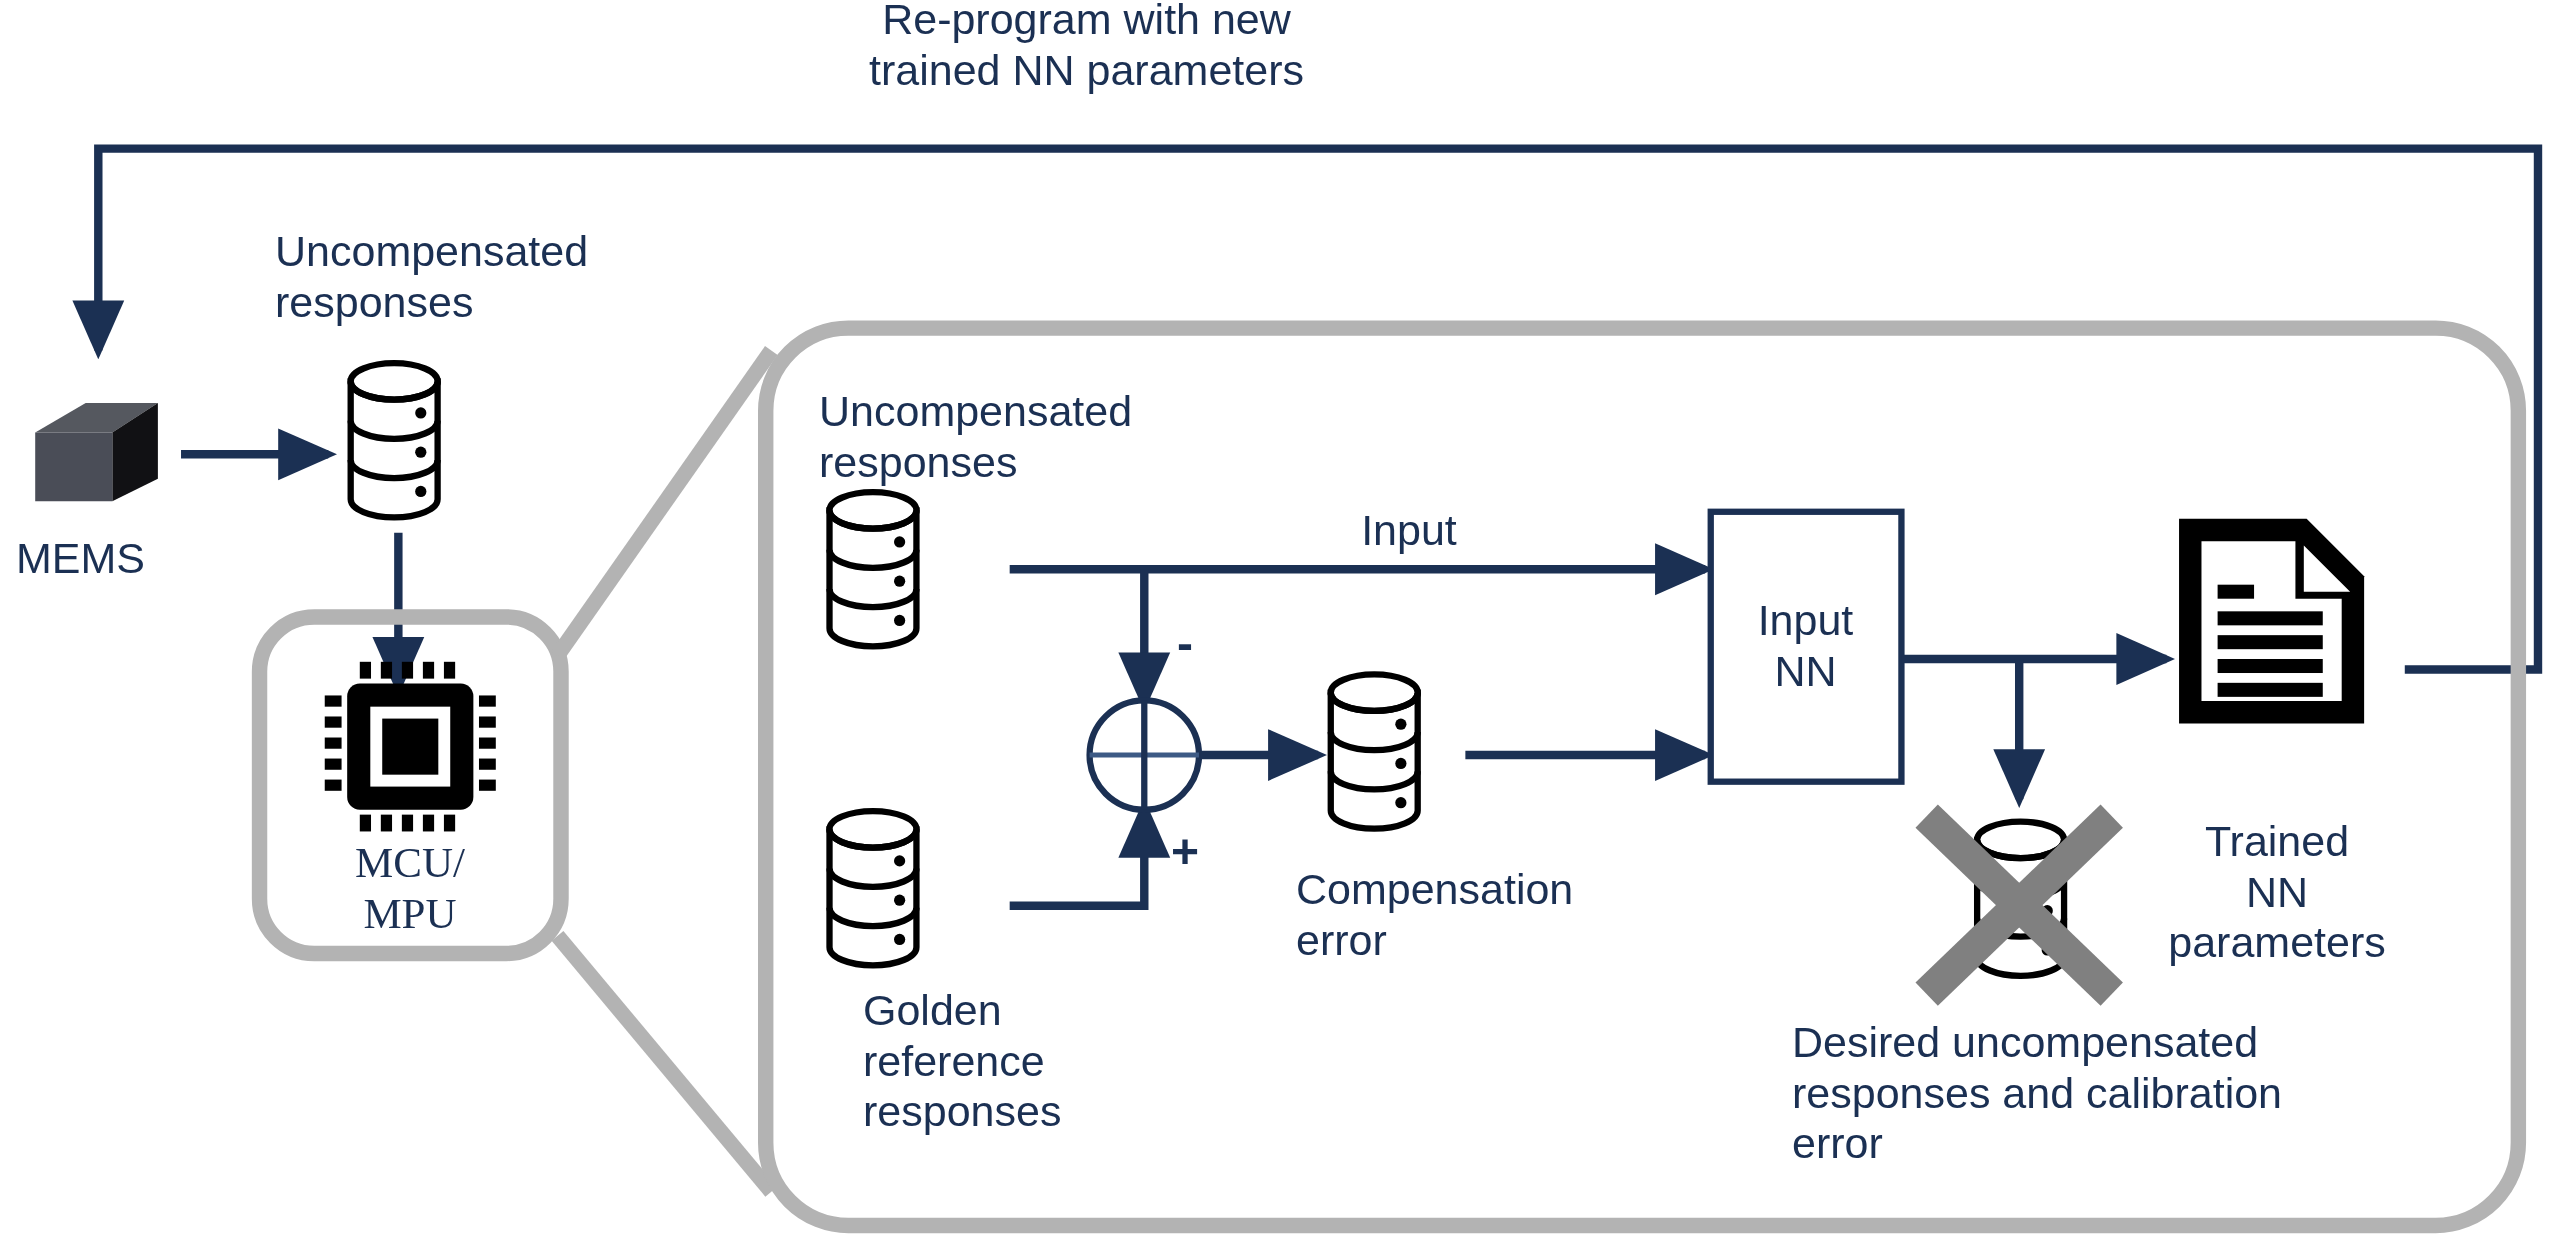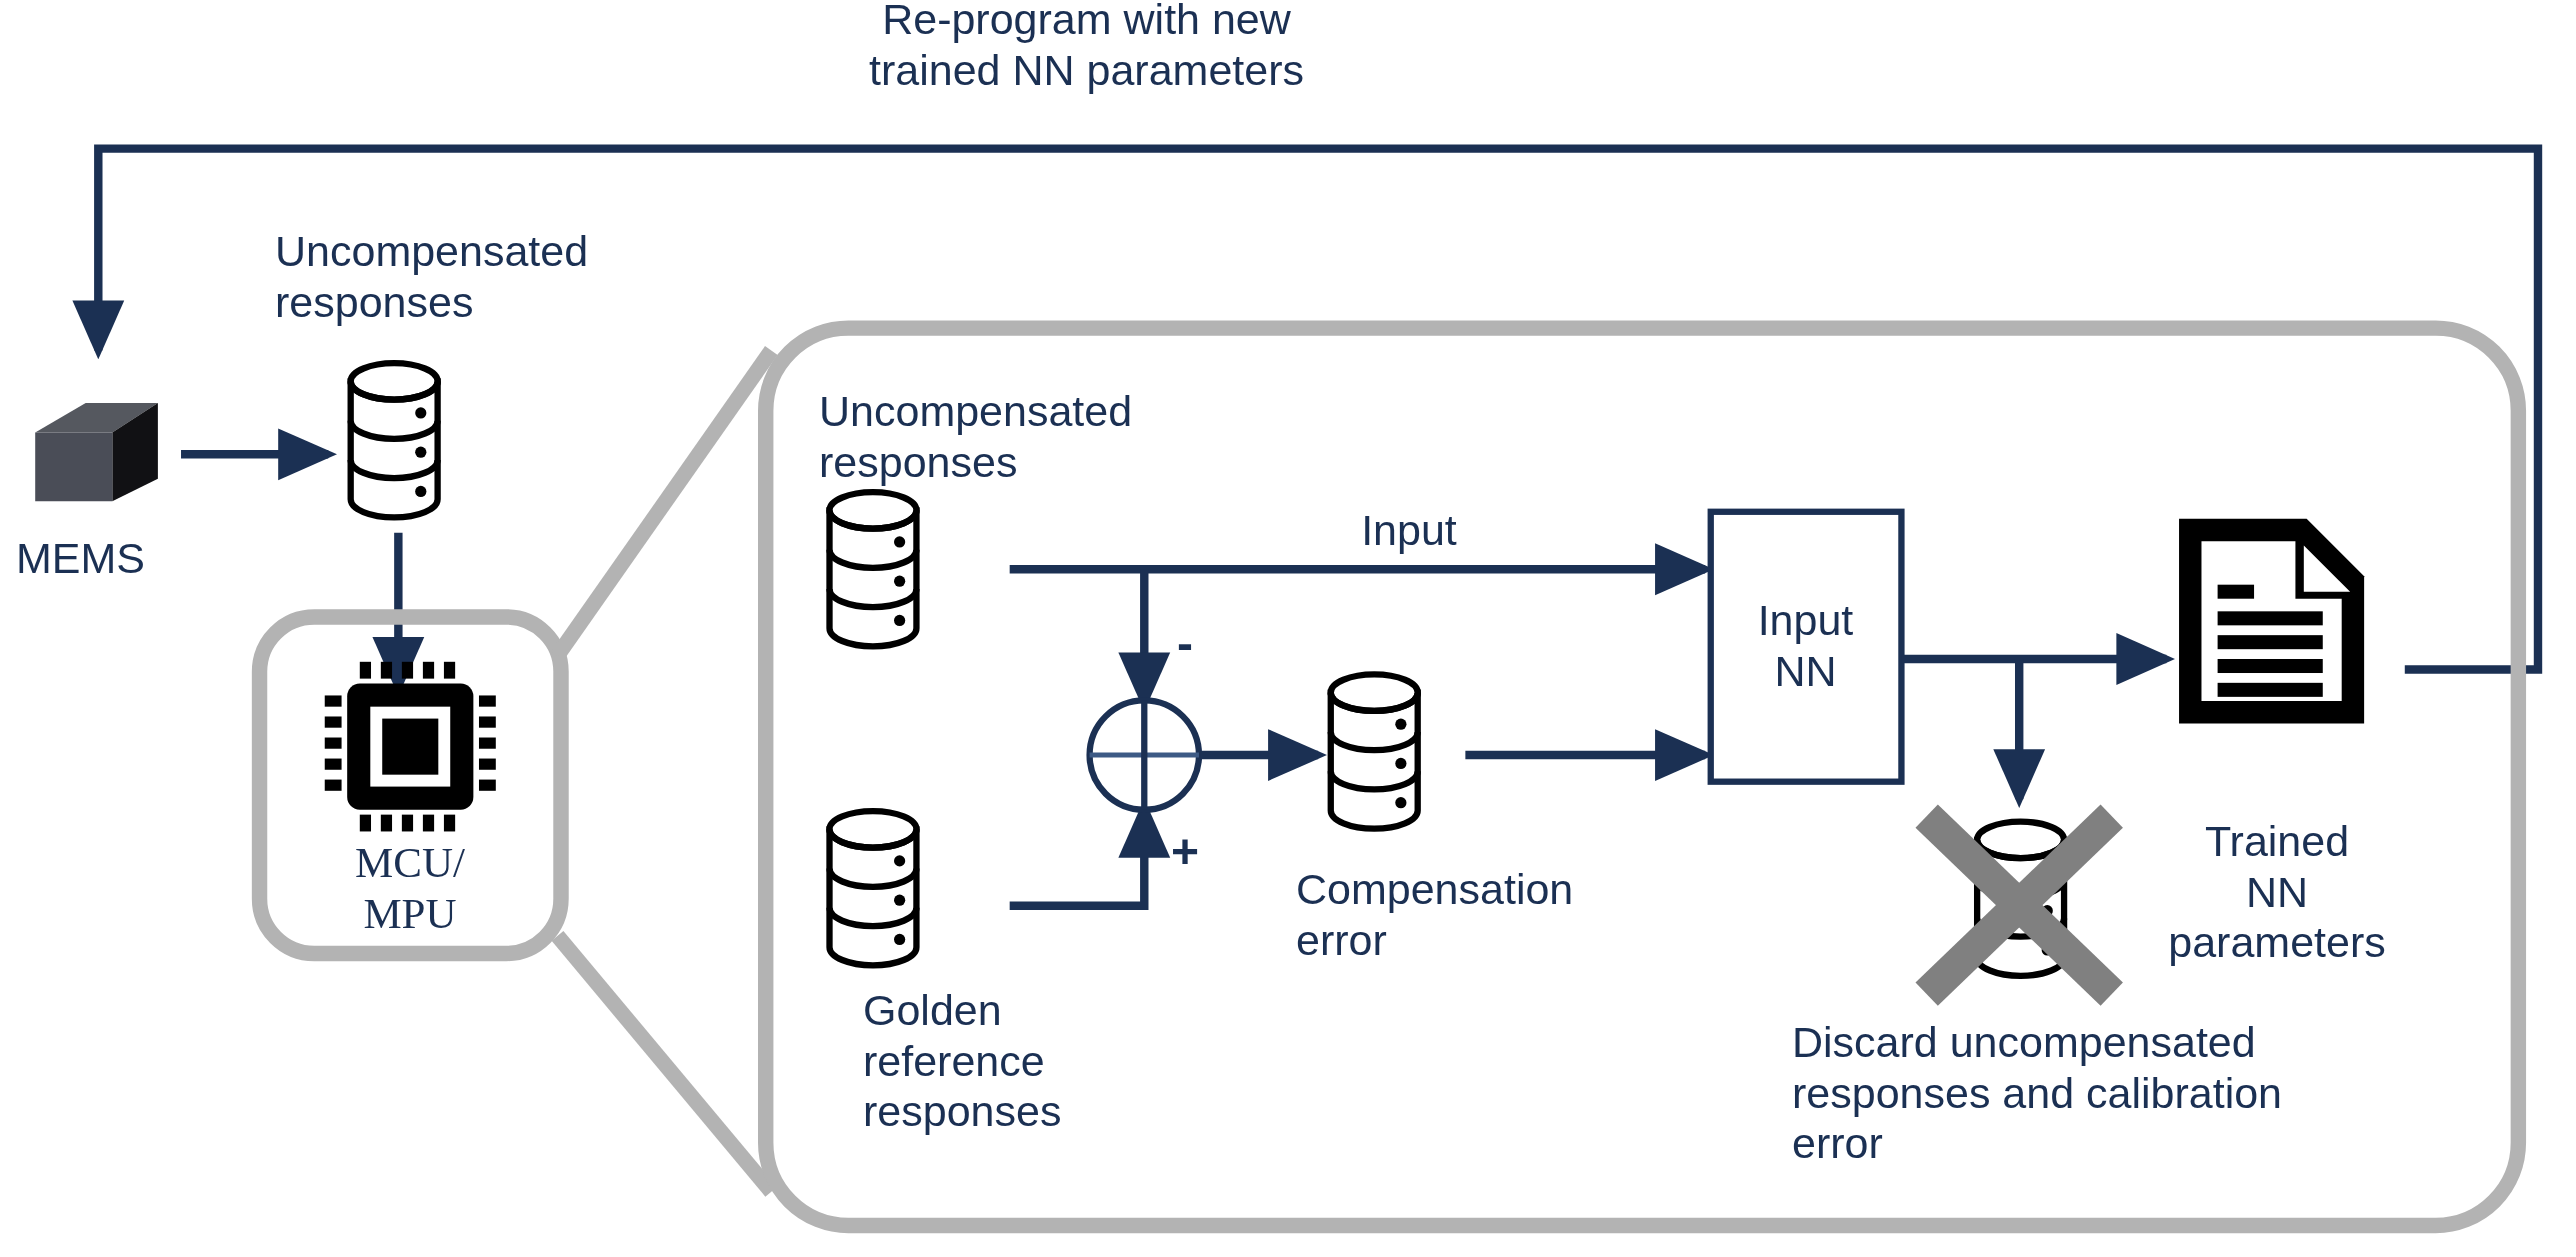--- a/index.html
+++ b/index.html
@@ -201,18 +201,18 @@
   <div class="lbl l" style="left:1296px;top:864px;width:365px;">Compensation
 error</div>
 
   <div class="lbl c" style="left:1716px;top:595px;width:179px;">Input
 NN</div>
 
   <div class="lbl c" style="left:2137px;top:771px;width:280px;margin-top:45px;">Trained
 NN
 parameters</div>
 
-  <div class="lbl l" style="left:1792px;top:1017px;width:645px;">Discard uncompensated
+  <div class="lbl l" style="left:1792px;top:1017px;width:645px;">Desired uncompensated
 responses and calibration
 error</div>
 
 </div>
 
 
 </body></html>

